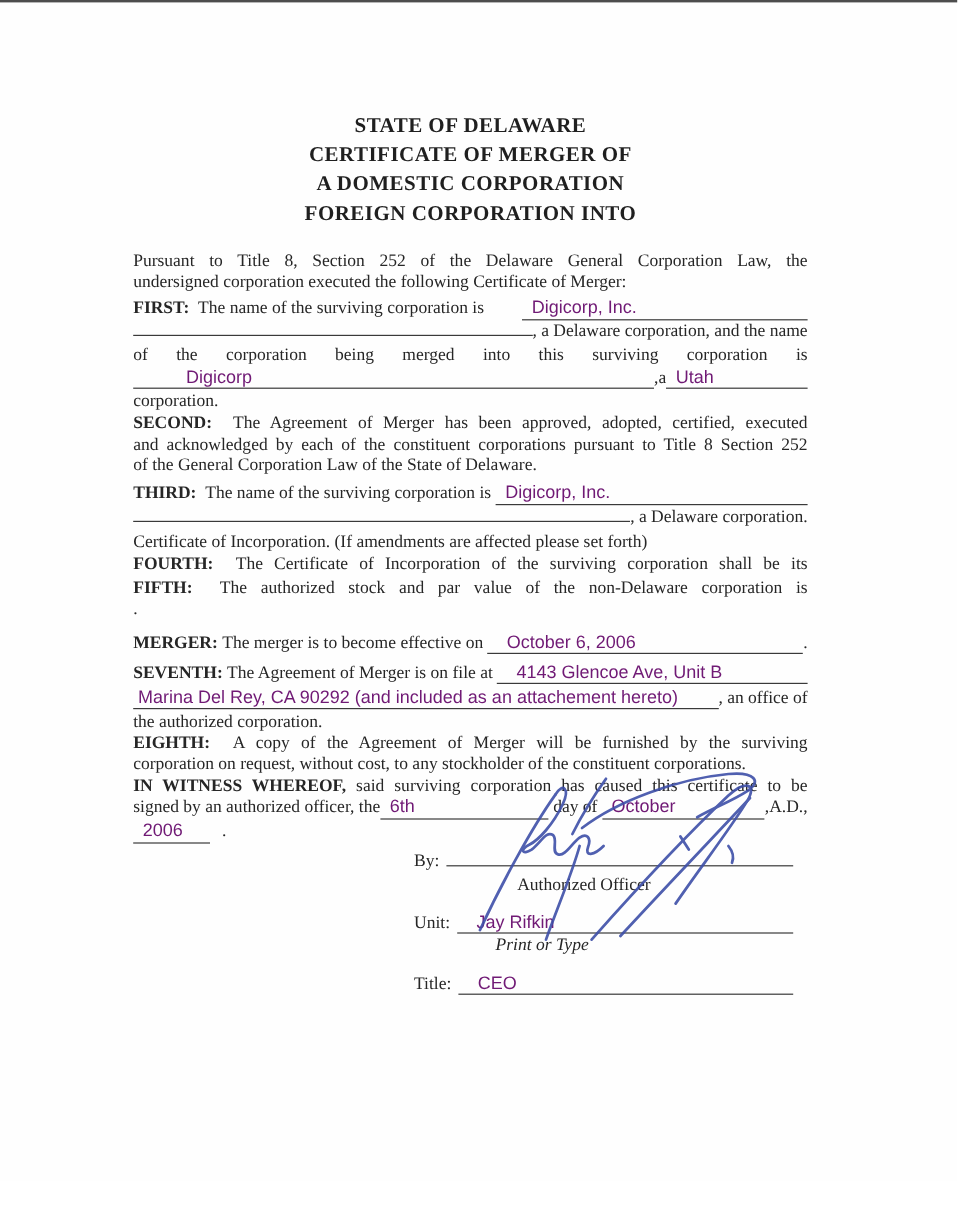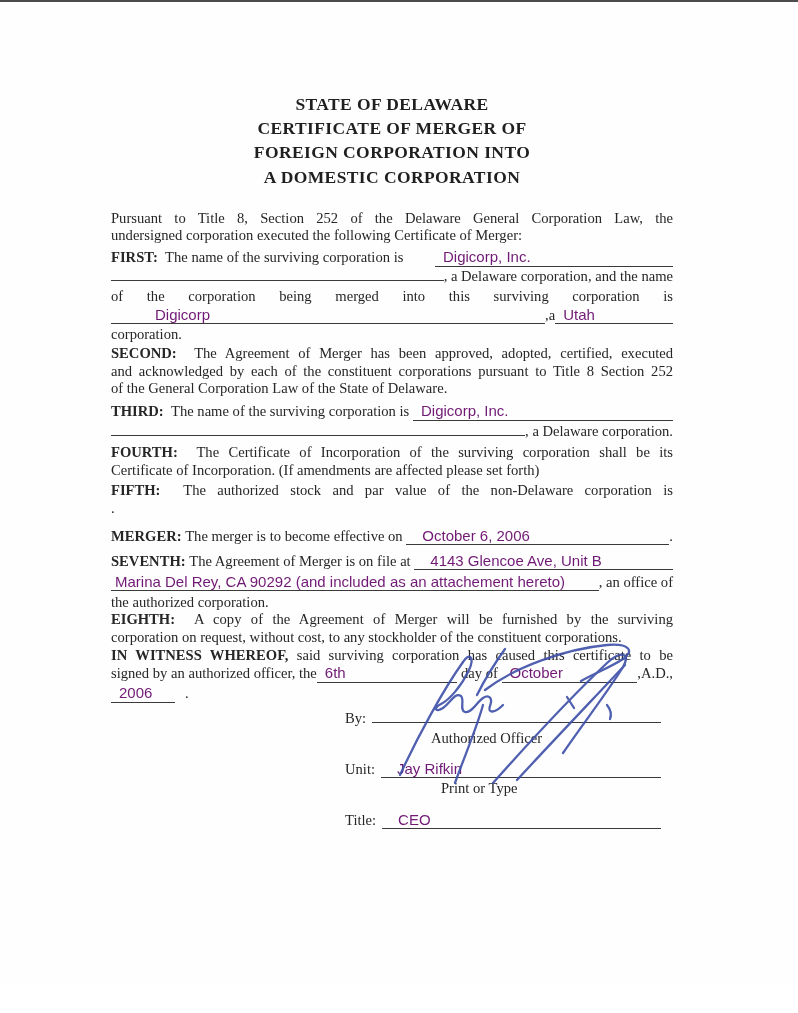--- a/index.html
+++ b/index.html
@@ -30,36 +30,36 @@
   .ind-m{padding-left:16px;}
   .ind-l{padding-left:44px;}
   .after{white-space:pre;}
   .gap2{margin-top:2px;}.gap3{margin-top:3px;gap:28px;}.gap4{margin-top:4px;}
   .gap6{margin-top:6px;}.gap12{margin-top:12px;}.gap14{margin-top:14px;}
   .sig-block{margin-left:234px;width:316px;margin-top:6px;}
   .sig-row{display:flex;align-items:baseline;font-size:14.6px;height:20px;}
   .sig-row .lbl{white-space:pre;padding-right:6px;}
   .caption{font-size:14.6px;line-height:17.6px;}
   .cap-officer{margin-left:86px;}
-  .cap-print{margin-left:96px;}
+  .cap-print{margin-left:68px;font-style:italic;}
   .ink{position:absolute;left:385px;top:633px;pointer-events:none;}
 </style>
 </head>
 <body>
 
 <div class="page">
   <div class="top-edge"></div>
 
   <div class="content">
 
     <div class="doc-title">
       <div>STATE OF DELAWARE</div>
       <div>CERTIFICATE OF MERGER OF</div>
+      <div>A DOMESTIC CORPORATION</div>
       <div>FOREIGN CORPORATION INTO</div>
-      <div>A DOMESTIC CORPORATION</div>
     </div>
 
     <div class="line jl">Pursuant to Title 8, Section 252 of the Delaware General Corporation Law, the</div>
     <div class="line">undersigned corporation executed the following Certificate of Merger:</div>
 
     <div class="row gap3">
       <span class="lead"><b>FIRST:</b>&nbsp;&nbsp;<span>The name of the surviving corporation is</span>&nbsp;</span>
       <span class="blank ind-s">Digicorp, Inc.</span>
     </div>
     <div class="row">
@@ -80,22 +80,22 @@
 
     <div class="row tall gap4">
       <span class="lead"><b>THIRD:</b>&nbsp;&nbsp;<span>The name of the surviving corporation is</span>&nbsp;</span>
       <span class="blank ind-s">Digicorp, Inc.</span>
     </div>
     <div class="row tall">
       <span class="blank"></span>
       <span class="after">, a Delaware corporation.</span>
     </div>
 
+    <div class="line">Certificate of Incorporation. (If amendments are affected please set forth)</div>
     <div class="line jl"><b>FOURTH:</b>&nbsp;&nbsp;<span>The Certificate of Incorporation of the surviving corporation shall be its</span></div>
-    <div class="line">Certificate of Incorporation. (If amendments are affected please set forth)</div>
 
     <div class="line jl gap3"><b>FIFTH:</b>&nbsp;&nbsp;<span>The authorized stock and par value of the non-Delaware corporation is</span></div>
     <div class="row tall">
       <span class="after">.</span>
     </div>
 
     <div class="row tall gap6">
       <span class="lead"><b>MERGER:</b>&nbsp;<span>The merger is to become effective on</span>&nbsp;</span>
       <span class="blank ind-m">October 6, 2006</span>
       <span class="after">.</span>

